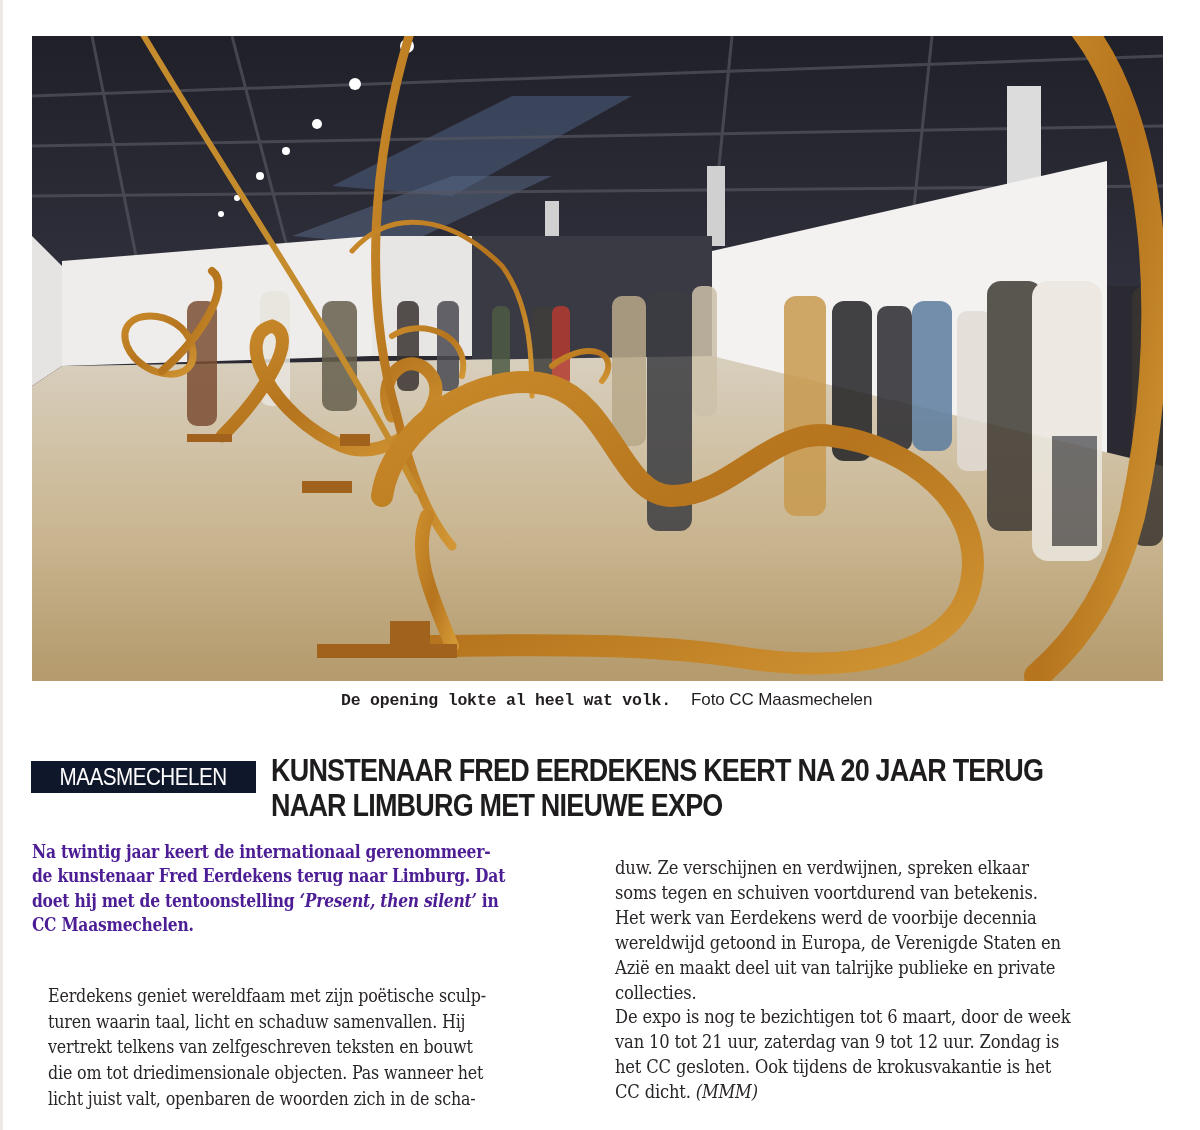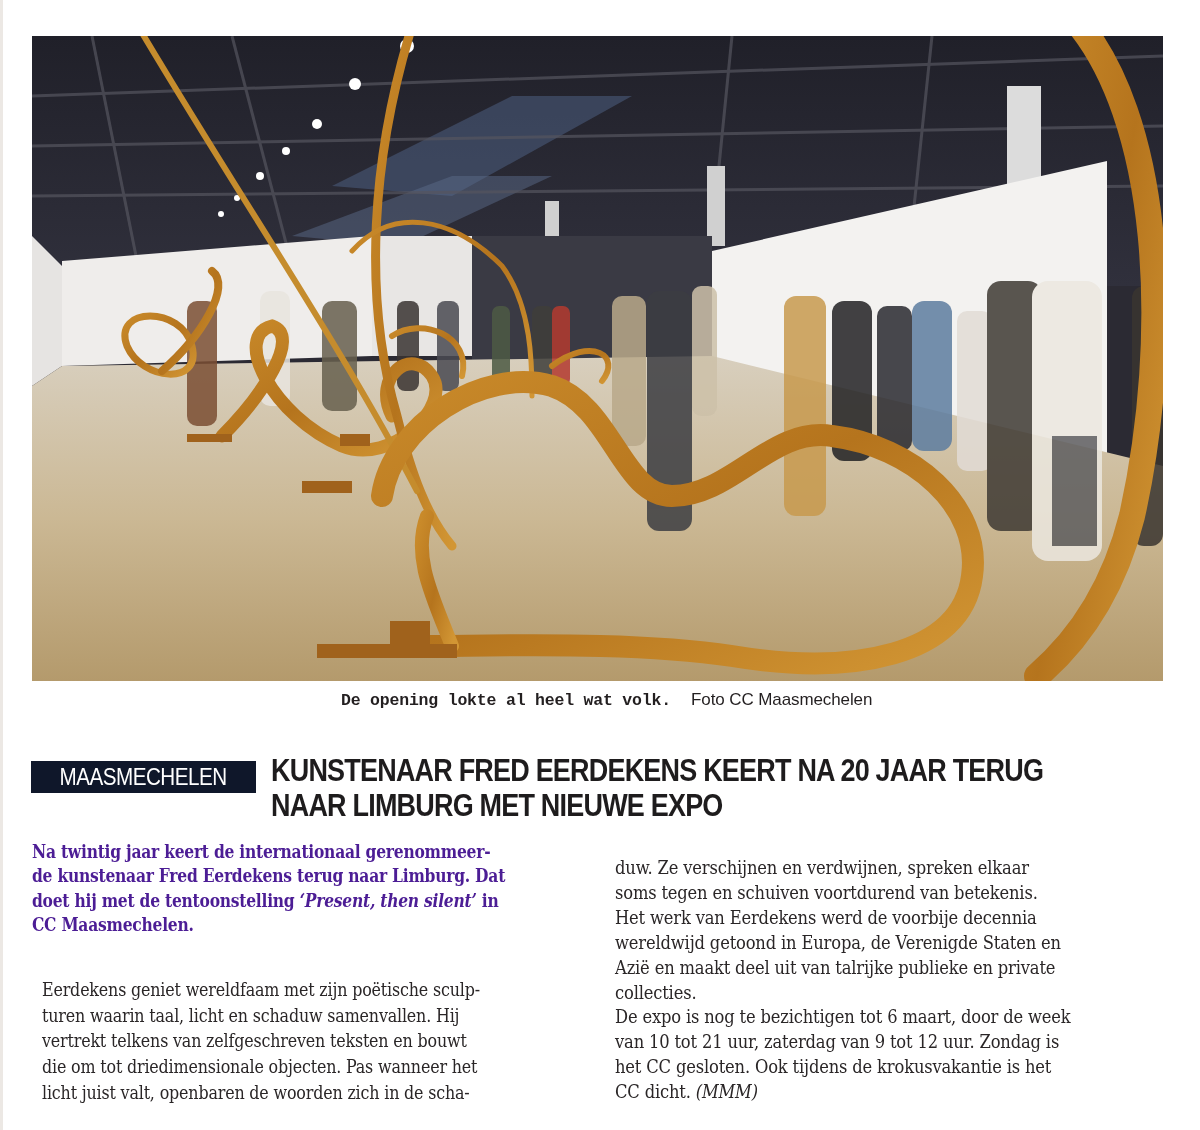--- a/index.html
+++ b/index.html
@@ -51,21 +51,21 @@
     .lead {
       position: absolute; left: 32px; top: 840px; width: 560px;
       font-family: "DejaVu Serif", serif; font-weight: bold;
       font-size: 18.5px; line-height: 24.4px; color: #4c1d95;
       margin: 0;
     }
     .lead .ln { display: block; white-space: nowrap; transform: scaleX(0.84); transform-origin: left center; letter-spacing: -0.3px; }
     .lead em { font-style: italic; }
     .col1 {
       position: absolute; left: 32px; top: 967px; width: 560px;
-      font-size: 18.5px; line-height: 25.7px; margin: 10px;
+      font-size: 18.5px; line-height: 25.7px; margin: 16px;
       font-family: "DejaVu Serif", serif; color: #2a2627;
     }
     .col2 {
       position: absolute; left: 604px; top: 844px; width: 560px;
       font-size: 19px; line-height: 24.9px; margin: 11px;
       font-family: "DejaVu Serif", serif; color: #2a2627;
     }
     .col1 .ln, .col2 .ln {
       display: block; white-space: nowrap; transform-origin: left center;
       transform: scaleX(0.86); letter-spacing: -0.2px;

